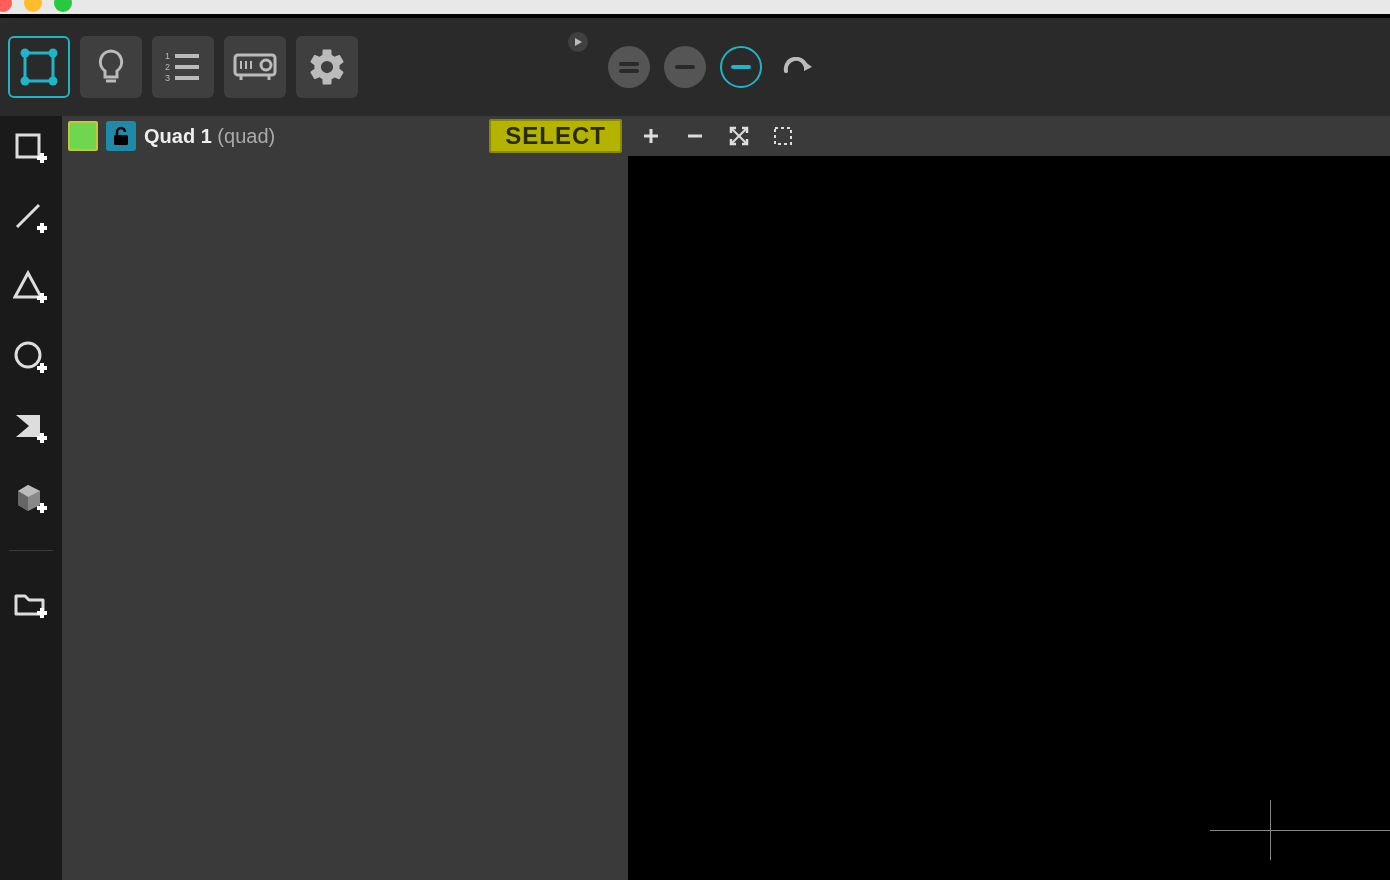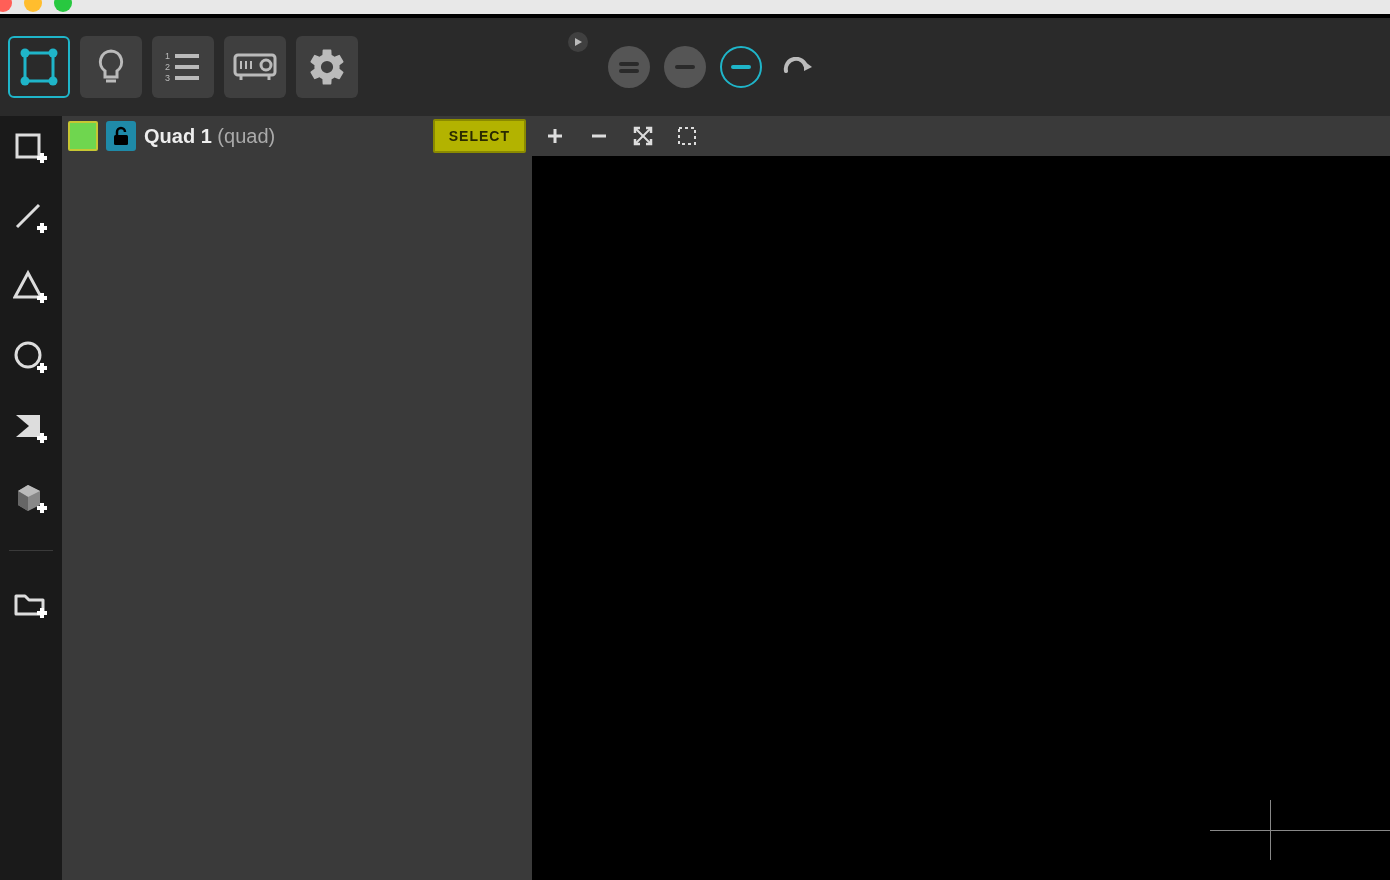--- a/index.html
+++ b/index.html
@@ -24,28 +24,28 @@
   .play-small { width: 20px; height:20px; border-radius:50%; background:#404040; display:flex; align-items:center; justify-content:center; margin-bottom: 50px; margin-right: 20px;}
   .circle-btn { width: 42px; height: 42px; border-radius: 50%; display:flex; align-items:center; justify-content:center; margin-right: 14px; cursor:pointer; }
   .circle-btn.solid { background:#555; }
   .circle-btn.outline { border: 2.5px solid #1fb5c9; }
   .circle-btn.ghost { background: transparent; }
 
   
   .main { flex: 1; display: flex; min-height: 0; }
   .left-tools { width: 62px; background: #1a1a1a; display:flex; flex-direction:column; align-items:center; padding-top: 10px; gap: 28px; }
   .left-tools .tool { width: 42px; height: 42px; display:flex; align-items:center; justify-content:center; cursor:pointer; position: relative; }
-  .middle-col { width: 470px; display:flex; flex-direction:column; }
+  .middle-col { width: 566px; display:flex; flex-direction:column; }
   .layer-header { height: 40px; background: #3a3a3a; display:flex; align-items:center; padding: 0 6px; gap: 8px; }
   .swatch { width: 30px; height: 30px; border: 2px solid #c7c733; background: #6fd64f; border-radius: 2px; }
   .lock { width: 30px; height: 30px; background: #1f8aa8; border-radius: 3px; display:flex; align-items:center; justify-content:center; }
   .layer-name { color: #ddd; font-size: 20px; }
   .layer-name .bold { font-weight: 700; color:#eee; }
   .layer-name .type { color:#aaa; }
-  .select-btn { margin-left:auto; background:#b3b300; color:#2a2a00; font-weight:600; font-size:14px; letter-spacing:1px; height: 34px; padding: 8px 14px; border: 2px solid #8a8a00; border-radius:2px; cursor:pointer; display:flex; align-items:center; }
+  .select-btn { margin-left:auto; background:#b3b300; color:#2a2a00; font-weight:600; font-size:24px; letter-spacing:1px; height: 34px; padding: 8px 14px; border: 2px solid #8a8a00; border-radius:2px; cursor:pointer; display:flex; align-items:center; }
   .middle-body { flex:1; background:#3a3a3a; }
 
   .canvas-col { flex:1; display:flex; flex-direction:column; position:relative; }
   .canvas-toolbar { height:40px; background:#3a3a3a; display:flex; align-items:center; padding: 0 12px; gap: 22px; }
   .canvas-toolbar .ctool { width:22px; height:22px; display:flex; align-items:center; justify-content:center; cursor:pointer; }
   .canvas { flex:1; background:#000; position:relative; }
   .crosshair { position:absolute; right:60px; bottom:20px; width:120px; height:60px; }
   .crosshair::before { content:""; position:absolute; left:50%; top:0; width:1px; height:60px; background:#888; }
   .crosshair::after { content:""; position:absolute; top:50%; left:0; height:1px; width:200px; background:#888; }
 

